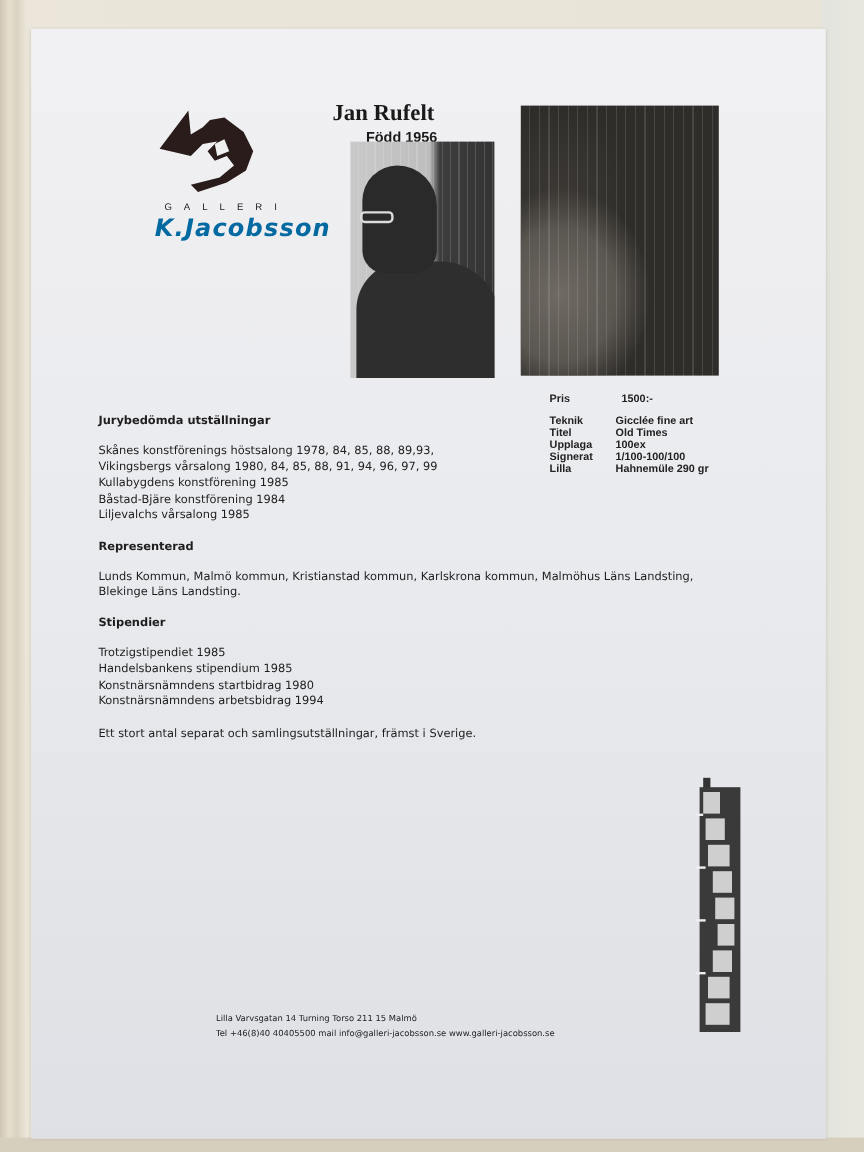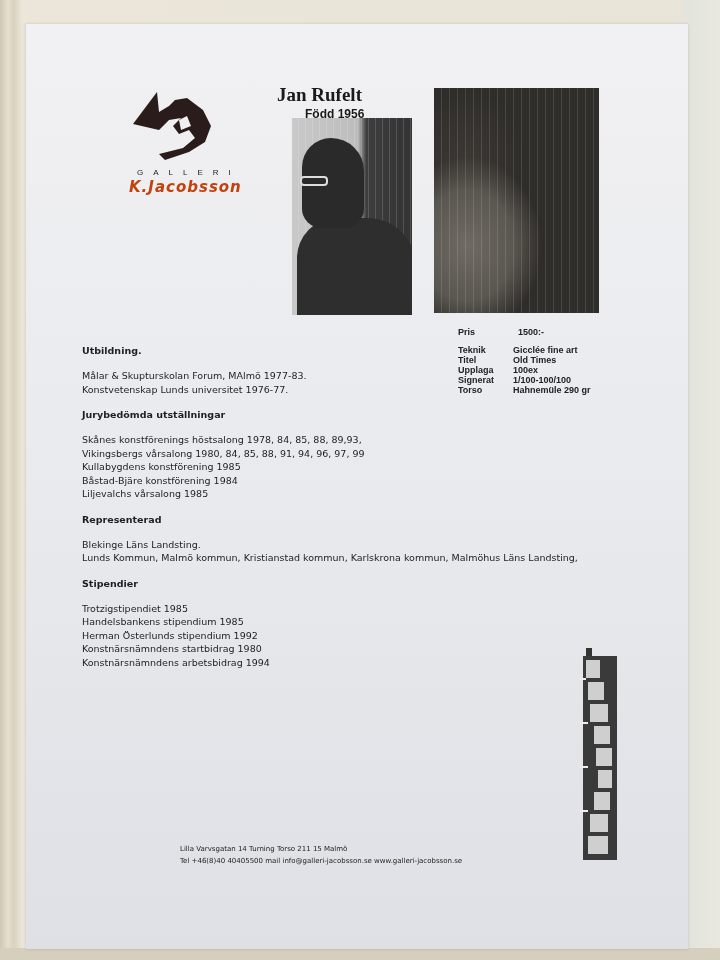--- a/index.html
+++ b/index.html
@@ -27,21 +27,21 @@
   
   .logo { left: 84px; top: 90px; width: 130px; height: 115px; margin-left: 45px; }
   .logo svg { position: absolute; left: 0; top: 0; }
   .logo-galleri {
     position: absolute; left: 8px; top: 78px;
     font-size: 8px; letter-spacing: 10px; color: #222;
   }
   .logo-name {
     position: absolute; left: 0; top: 88px;
     font-family: "DejaVu Sans", sans-serif; font-weight: bold;
-    font-size: 15px; letter-spacing: 1px; color: #c2410c; font-style: italic;
+    font-size: 20px; letter-spacing: 1px; color: #0369a1; font-style: italic;
   }
 
   
   .artist-name {
     left: 277px; top: 84px; font-size: 19px; font-weight: bold; color: #1a1a1a;
     font-family: Liberation Serif, serif;
   }
   .born {
     left: 305px; top: 107px; font-size: 12px; font-weight: bold; color: #1a1a1a;
   }
@@ -138,53 +138,48 @@
   </div>
   <div class="row">
     <span class="k">Upplaga</span>
     <span>100ex</span>
   </div>
   <div class="row">
     <span class="k">Signerat</span>
     <span>1/100-100/100</span>
   </div>
   <div class="row">
-    <span class="k">Torso</span>
+    <span class="k">Lilla</span>
     <span>Hahnemüle 290 gr</span>
   </div>
 </div>
 
 <div class="abs content">
-  <div class="block">
-    <div class="section-title">Utbildning.</div>
-    <div class="line">Målar &amp; Skupturskolan Forum, MAlmö 1977-83.</div>
-    <div class="line">Konstvetenskap Lunds universitet 1976-77.</div>
-  </div>
   <div class="block">
     <div class="section-title">Jurybedömda utställningar</div>
     <div class="line">Skånes konstförenings höstsalong 1978, 84, 85, 88, 89,93,</div>
     <div class="line">Vikingsbergs vårsalong 1980, 84, 85, 88, 91, 94, 96, 97, 99</div>
     <div class="line">Kullabygdens konstförening 1985</div>
     <div class="line">Båstad-Bjäre konstförening 1984</div>
     <div class="line">Liljevalchs vårsalong 1985</div>
   </div>
   <div class="block">
     <div class="section-title">Representerad</div>
+    <div class="line">Lunds Kommun, Malmö kommun, Kristianstad kommun, Karlskrona kommun, Malmöhus Läns Landsting,</div>
     <div class="line">Blekinge Läns Landsting.</div>
-    <div class="line">Lunds Kommun, Malmö kommun, Kristianstad kommun, Karlskrona kommun, Malmöhus Läns Landsting,</div>
   </div>
   <div class="block">
     <div class="section-title">Stipendier</div>
     <div class="line">Trotzigstipendiet 1985</div>
     <div class="line">Handelsbankens stipendium 1985</div>
-    <div class="line">Herman Österlunds stipendium 1992</div>
     <div class="line">Konstnärsnämndens startbidrag 1980</div>
     <div class="line">Konstnärsnämndens arbetsbidrag 1994</div>
   </div>
   <div class="block">
+    <div class="line">Ett stort antal separat och samlingsutställningar, främst i Sverige.</div>
   </div>
 </div>
 
 <div class="abs tower">
   <svg width="40" height="212" viewBox="0 0 40 212">
     <rect x="6" y="0" width="6" height="10" fill="#333"></rect>
     <rect x="3" y="8" width="34" height="204" fill="#3a3a3a"></rect>
     <g fill="#cfcfcf">
       <rect x="6" y="12" width="14" height="18"></rect>
       <rect x="8" y="34" width="16" height="18"></rect>

